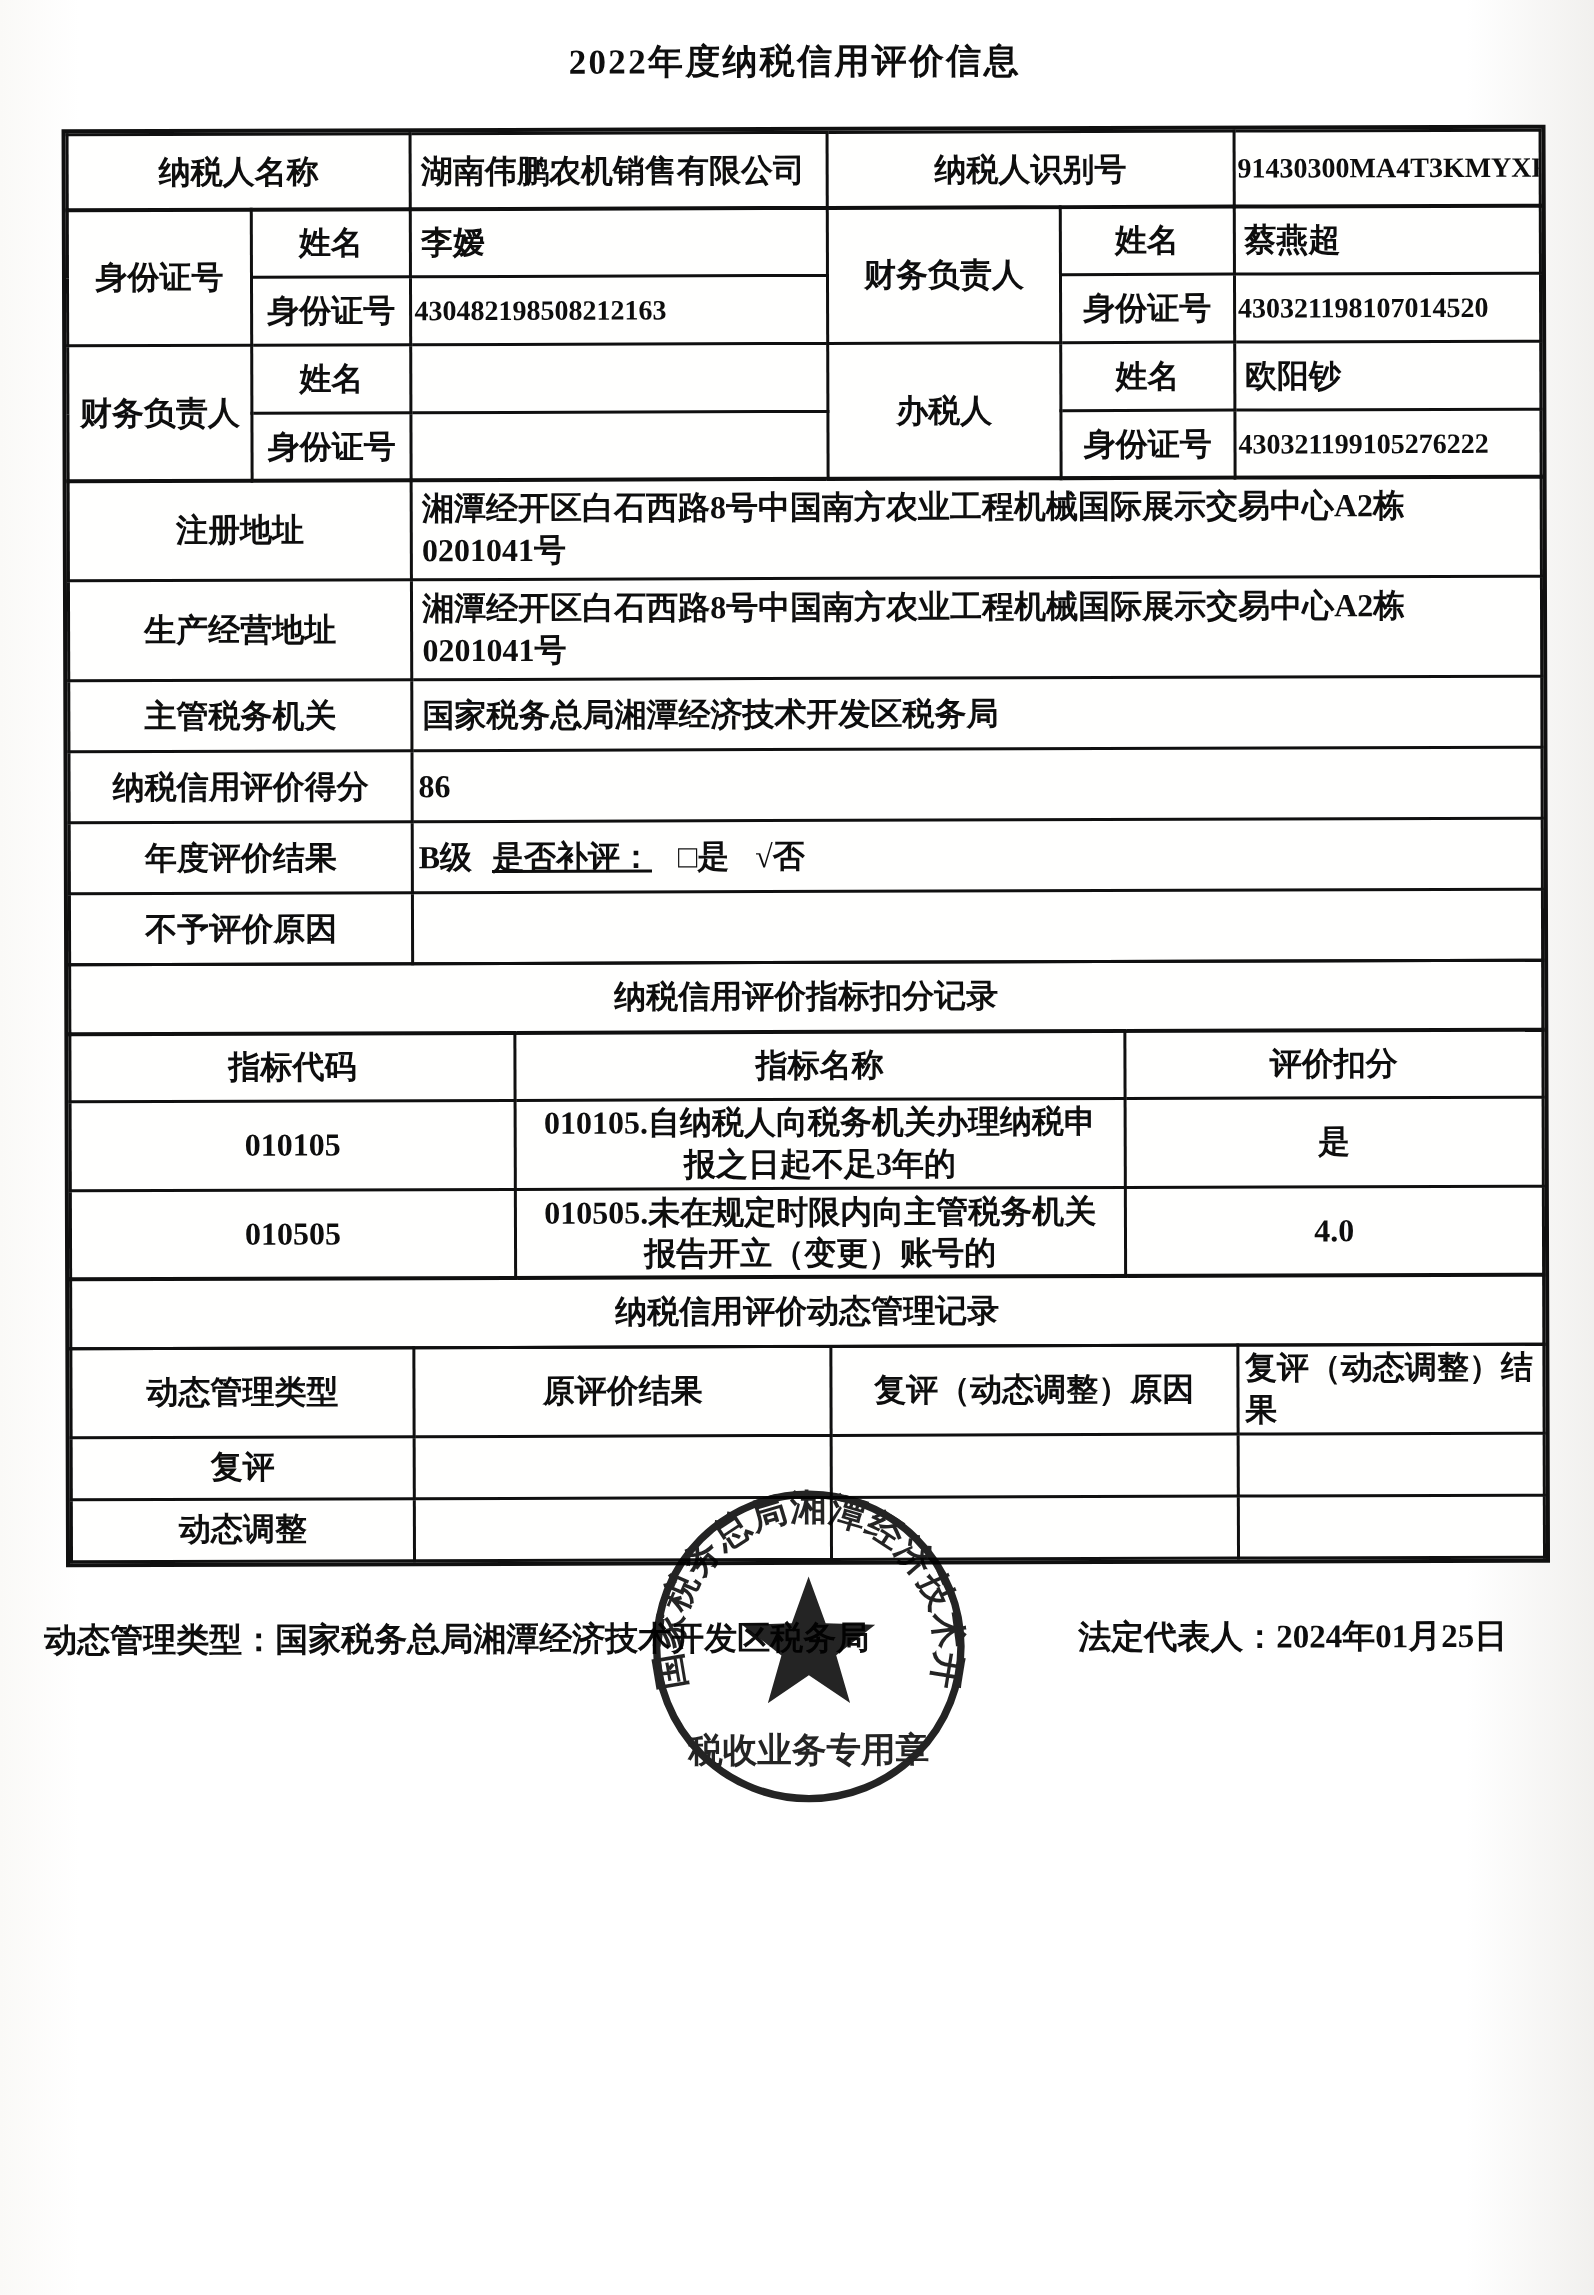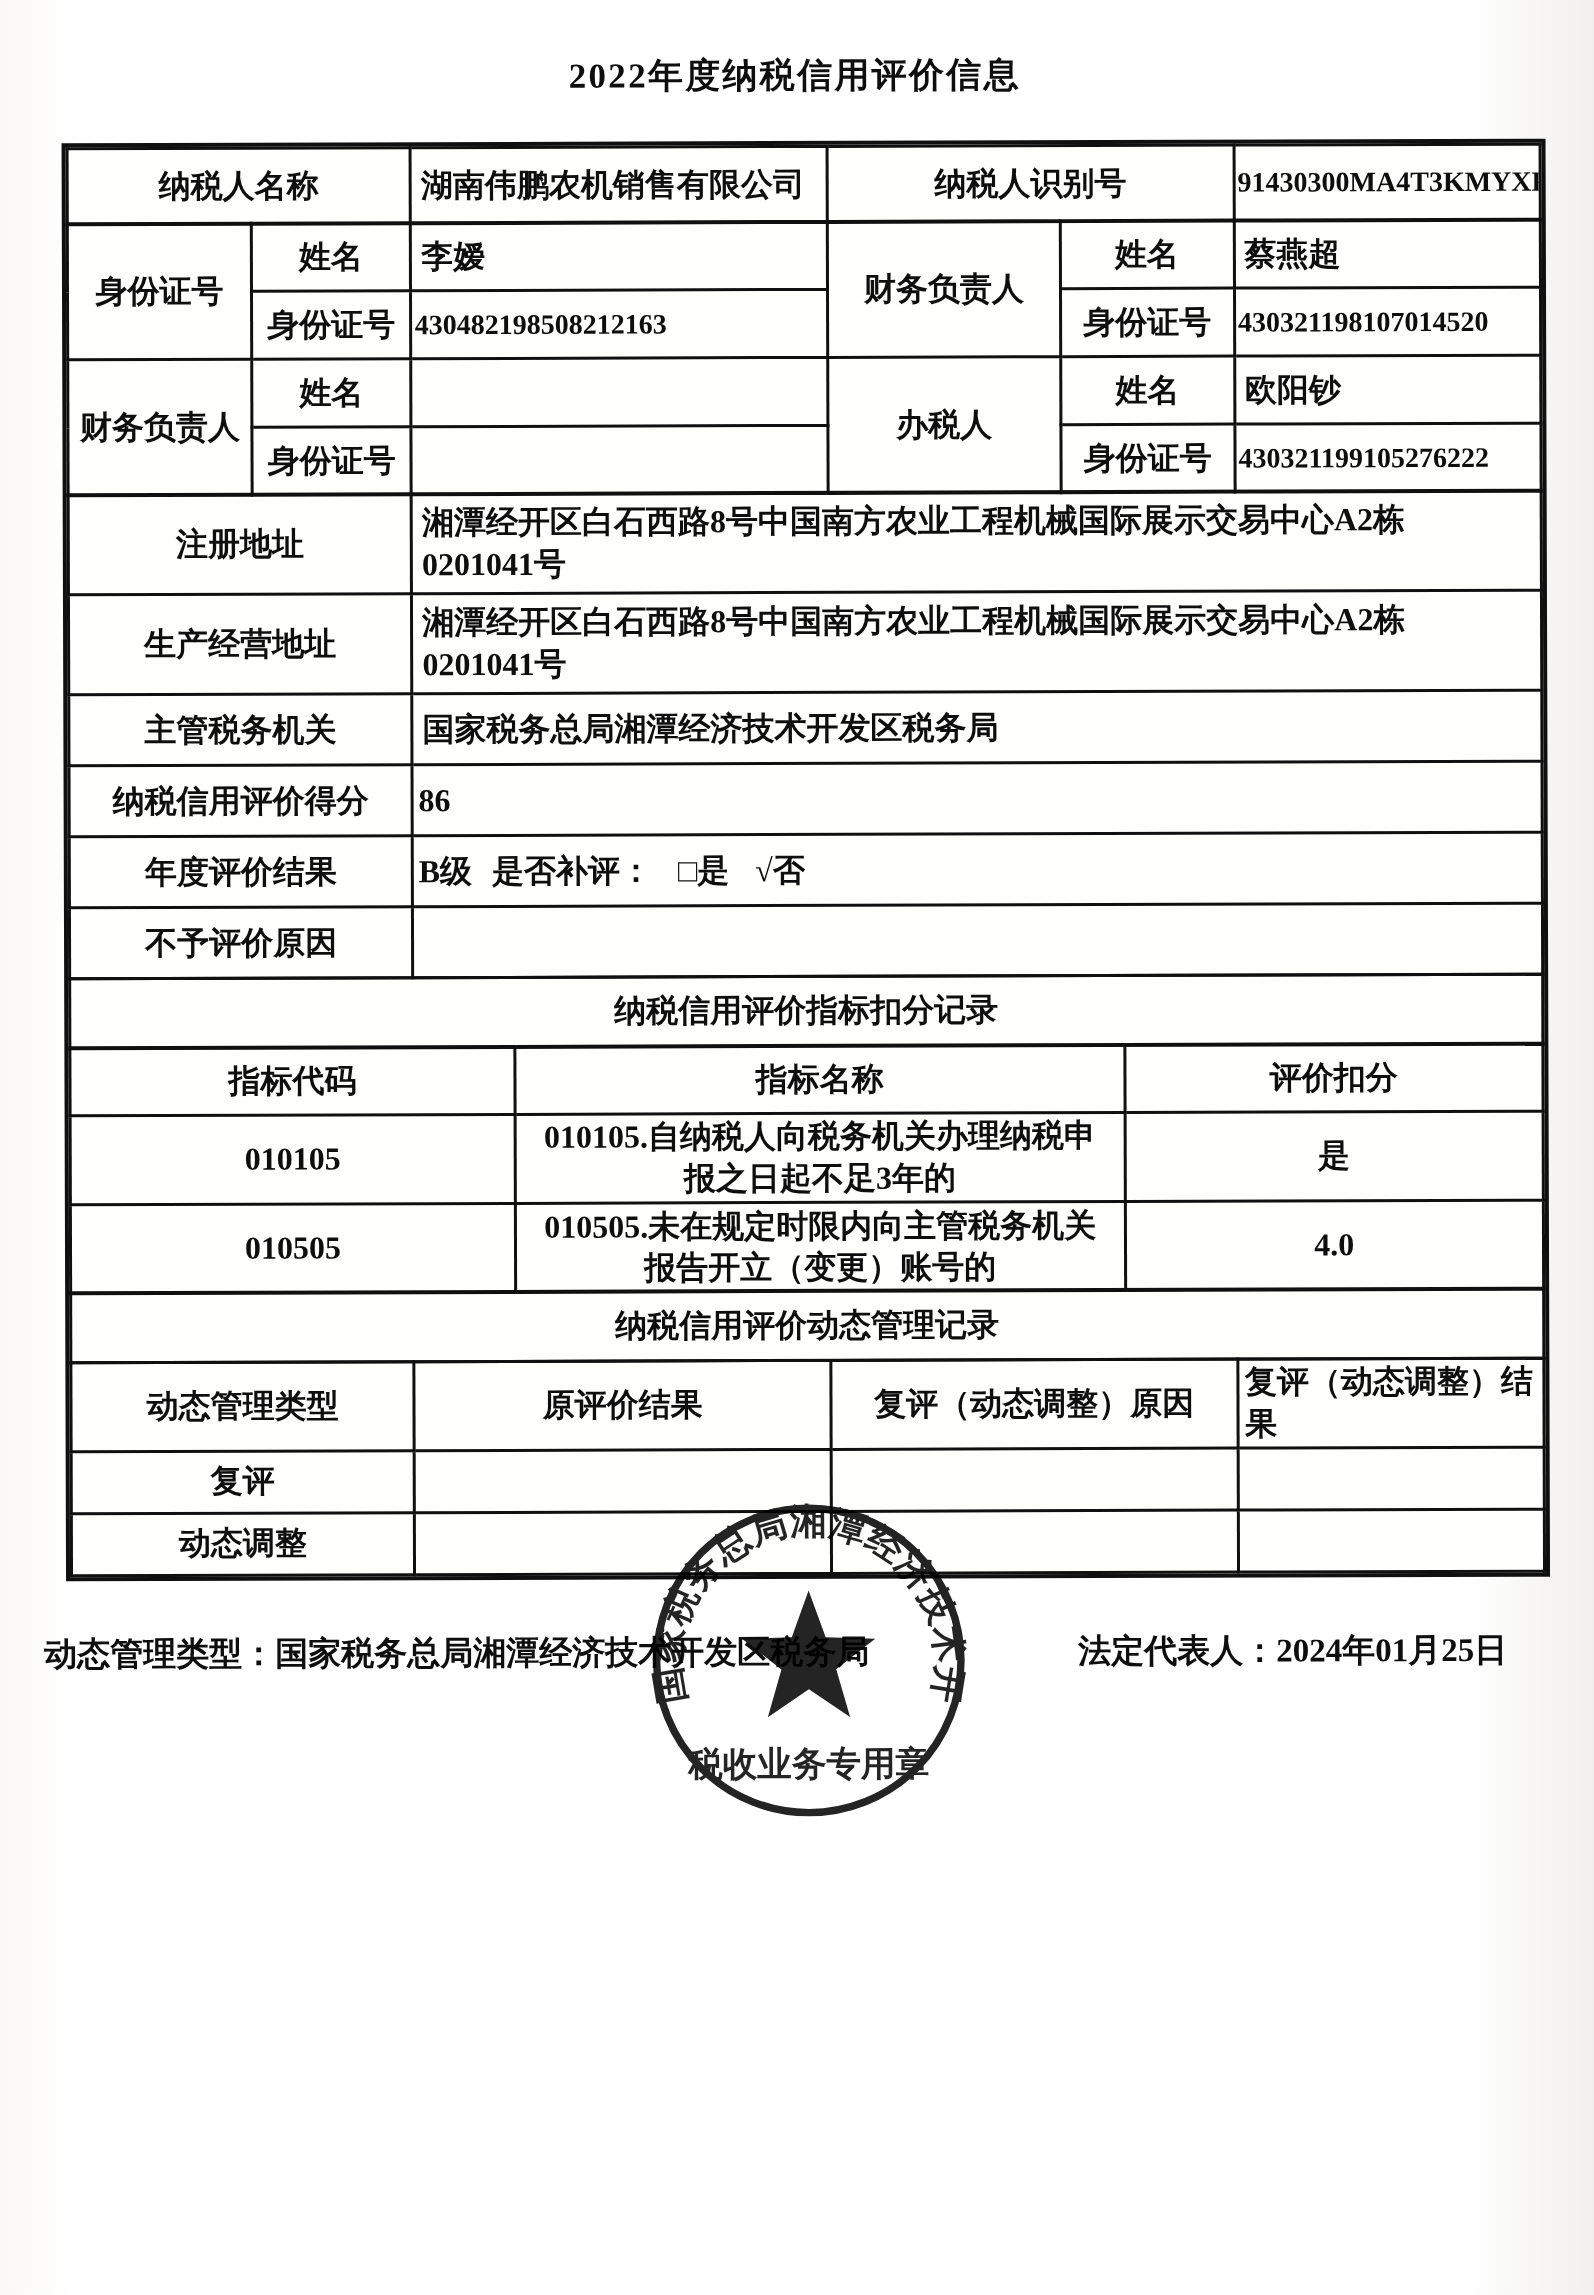--- a/index.html
+++ b/index.html
@@ -2,21 +2,21 @@
 <html style="font-size:12px"><head>
 <meta charset="utf-8">
 <style>
   html,body{margin:0;padding:0;}
   body{
     width:1595px;height:2295px;position:relative;
     background:linear-gradient(90deg,#faf9f7 0%,#ffffff 5%,#ffffff 92%,#f1f0ee 100%);
     font-family:"Liberation Serif","DejaVu Serif",serif;
     color:#0e0e0e;
   }
-  .page{position:absolute;inset:0;margin-top:14px;}
+  .page{position:absolute;inset:0;}
   .tilt{position:absolute;inset:0;transform:rotate(-0.18deg);transform-origin:50% 40%;}
   .title{
     position:absolute;top:38px;left:0;width:100%;
     text-align:center;font-size:35px;font-weight:700;letter-spacing:2.3px;
   }
   .sheet{
     position:absolute;left:64px;top:127px;width:1476px;
     border:4.6px solid #101010;background:#fffffe;
   }
   table.tbl{border-collapse:collapse;width:100%;table-layout:fixed;}
@@ -28,21 +28,21 @@
   }
   .lab{text-align:center;padding:1.5px 3px;}
   .val{text-align:left;padding:3px 9px;}
   .sec{text-align:center;padding:1.5px 3px;}
   .ctr{text-align:center;padding:1.5px 6px;}
   .pre{white-space:pre-line;}
   .num{font-size:28px;white-space:nowrap;padding:3px 2.3px;letter-spacing:0;}
   .h100{height:76px}.h90{height:68px}.h132{height:100px}.h94{height:71px}
   .h92{height:70px}.h105{height:80px}.h104{height:79px}.h82{height:62px}
   .opt{margin-left:26px;}
-  .optq{margin-left:20px;}
+  .optq{margin-left:20px;text-decoration:underline;}
   .footer{
     position:absolute;top:1616px;left:0;width:100%;
     font-size:33px;font-weight:600;
   }
   .f-left{position:absolute;left:42px;top:0;white-space:nowrap;}
   .f-right{position:absolute;right:90px;top:0;white-space:nowrap;}
   .seal{
     position:absolute;left:642px;top:1482px;width:329px;height:329px;
     mix-blend-mode:multiply;opacity:0.94;
   }

